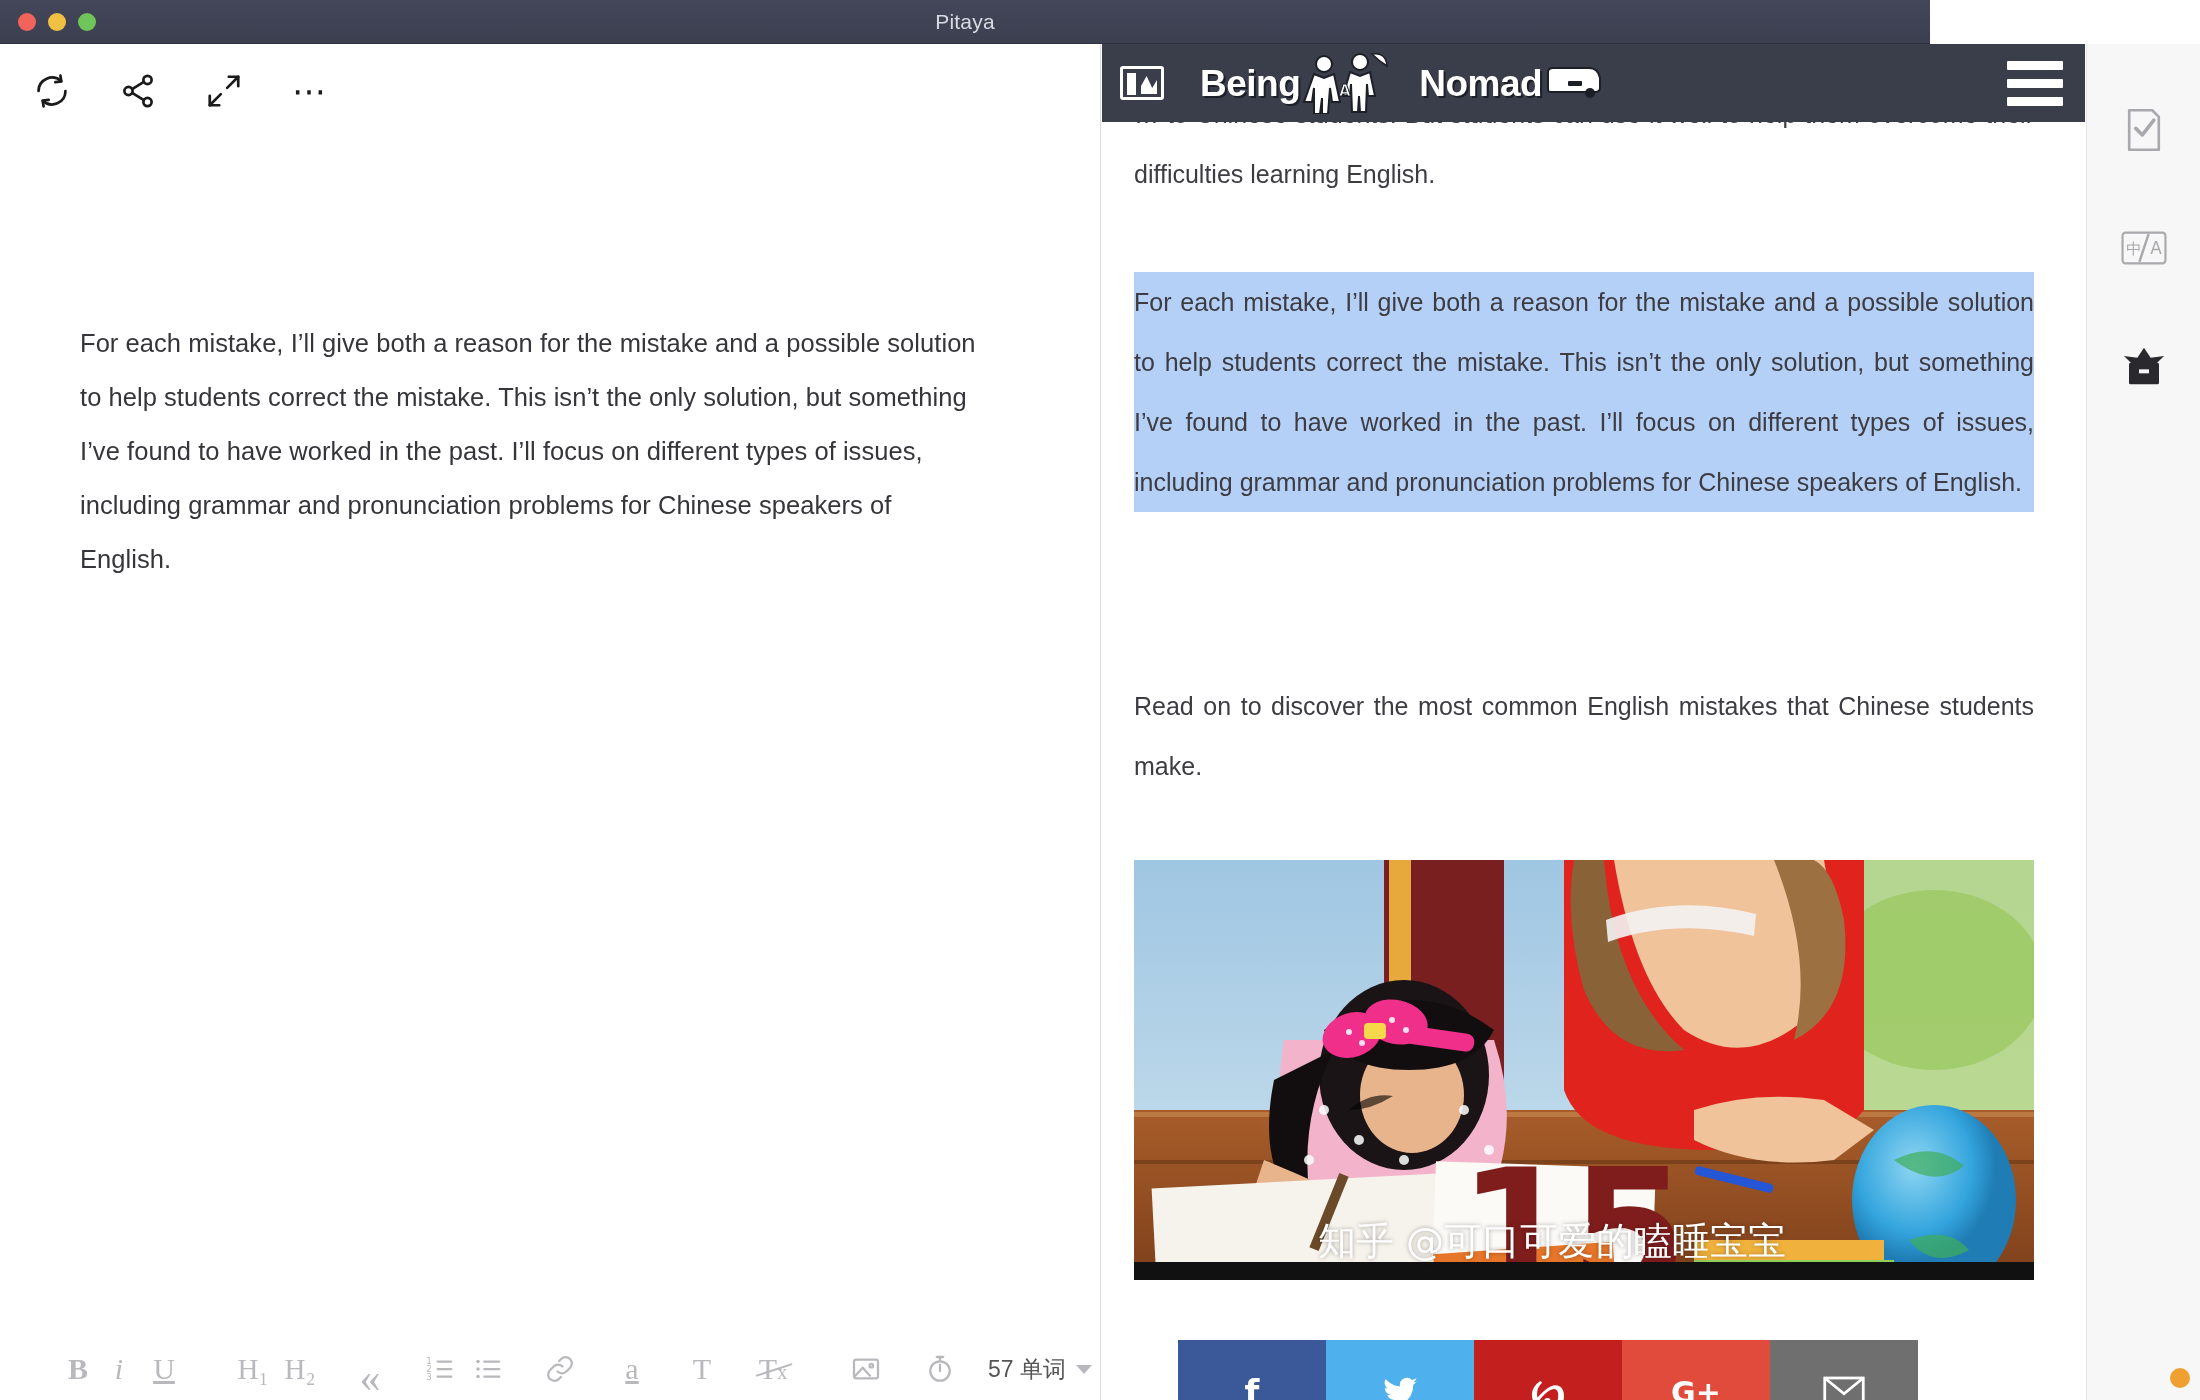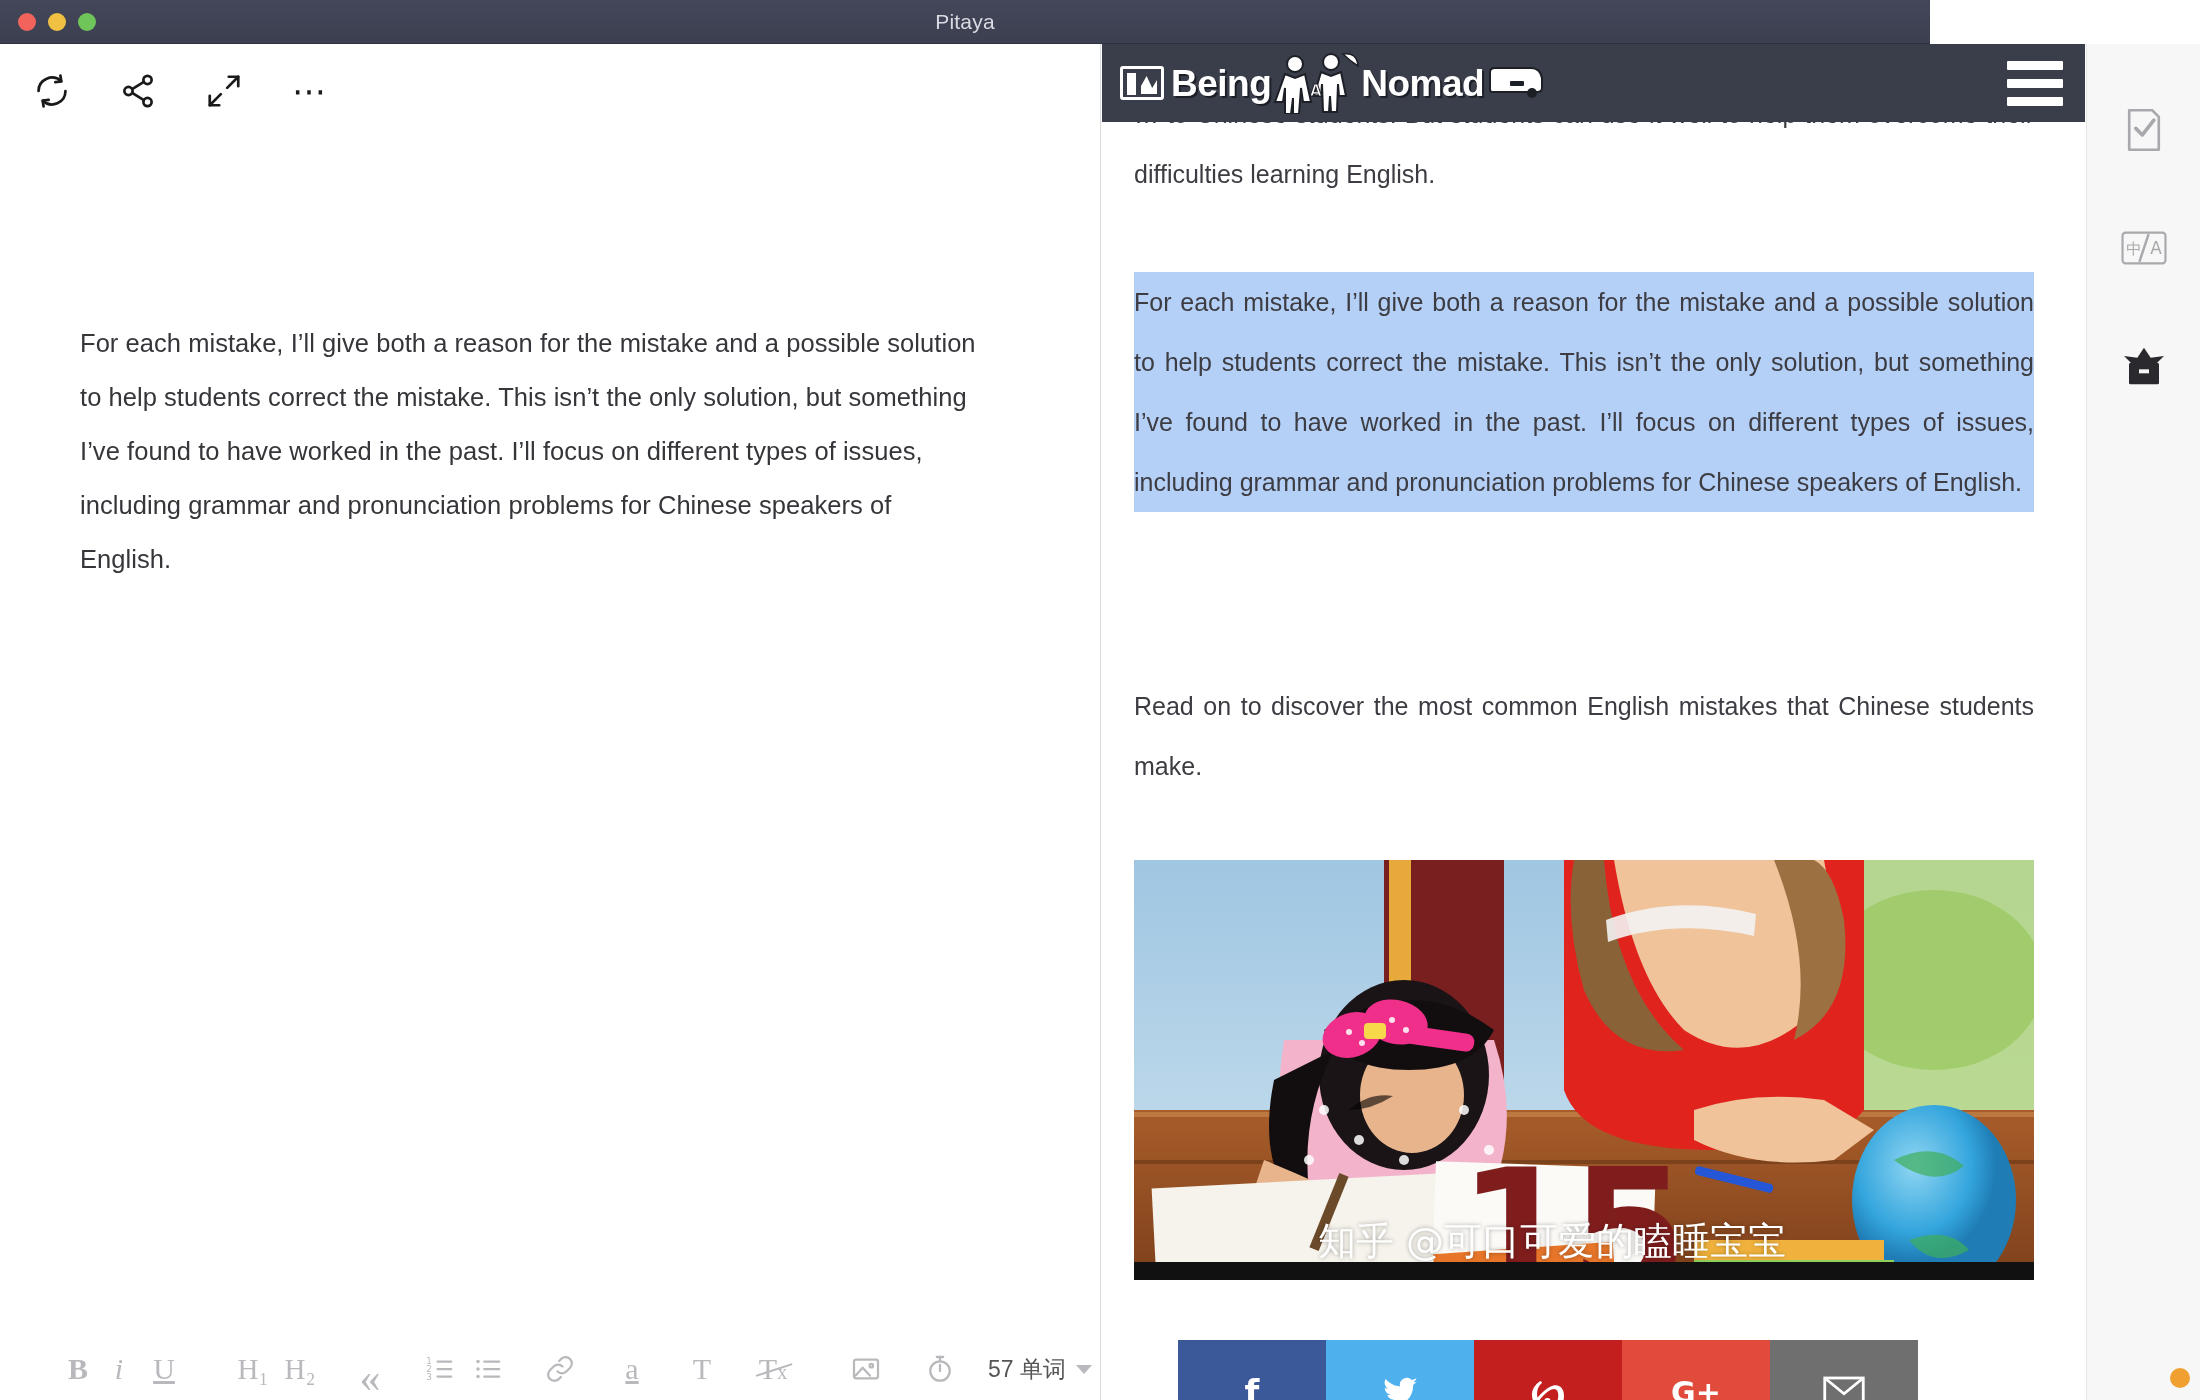--- a/index.html
+++ b/index.html
@@ -138,20 +138,21 @@
     display: flex; align-items: center; justify-content: space-between;
     padding: 0 22px 0 18px;
     z-index: 5;
   }
   .logo-row { display: flex; align-items: center; gap: 0px; }
   .logo-text {
     font-size: 37px; font-weight: bold; color: #ffffff;
     letter-spacing: -.5px;
     text-shadow: 2px 2px 0 #1d1f27;
     line-height: 1;
+    margin-left: 29px;
   }
   .logo-mark {
     width: 44px; height: 34px;
     border: 3px solid #fff; border-radius: 3px;
     margin-right: 7px; position: relative; overflow: hidden;
     background: #3a3d4a;
   }
   .logo-mark::before {
     content: ""; position: absolute; left: 4px; top: 4px;
     width: 9px; height: 22px; background: #fff;

